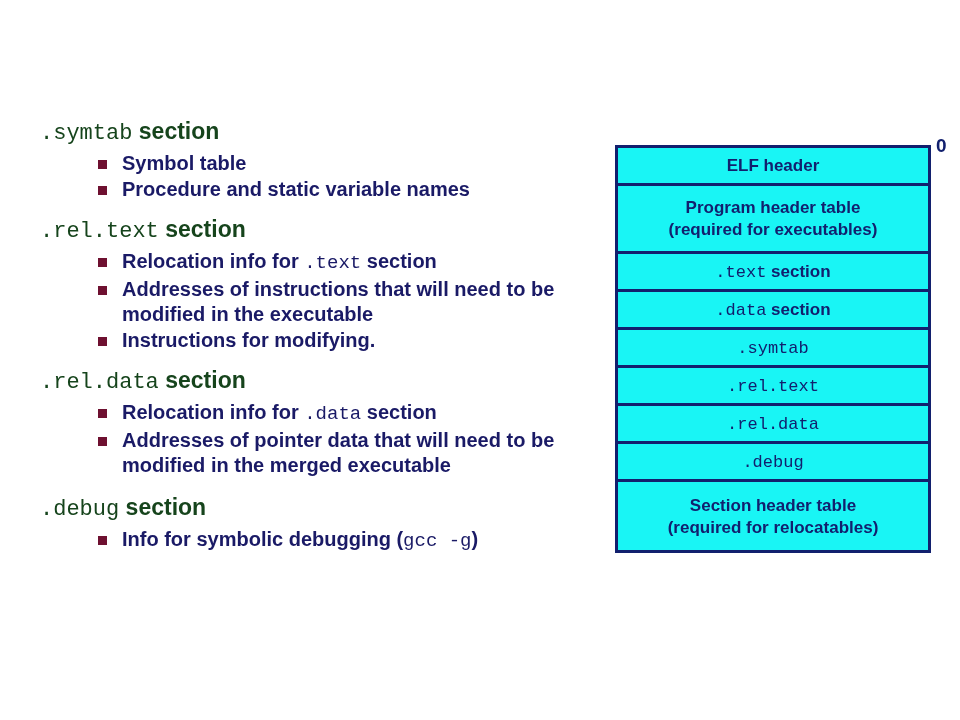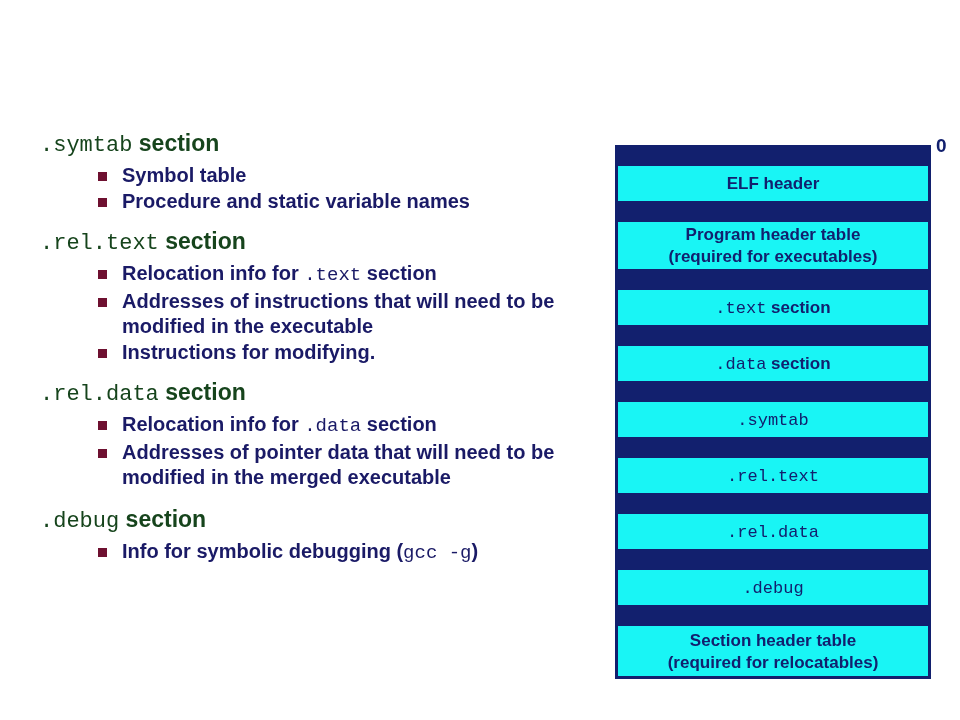--- a/index.html
+++ b/index.html
@@ -27,21 +27,21 @@
     line-height: 46px;
     color: #7a0f40;
     letter-spacing: -0.2px;
     white-space: nowrap;
   }
 
   
   #bullet-column {
     position: absolute;
     left: 40px;
-    top: 128px;
+    top: 116px;
     width: 575px;
   }
 
   .lvl1 {
     margin: 0 0 2px 0;
     color: #16441c;
     font-size: 23px;
     line-height: 30px;
     font-weight: bold;
     white-space: nowrap;
@@ -103,25 +103,24 @@
     font-weight: bold;
     font-size: 17px;
     line-height: 21px;
     text-align: center;
     display: flex;
     flex-direction: column;
     align-items: center;
     justify-content: center;
     border-bottom: 3px solid #12206e;
     box-sizing: border-box;
-    margin-top: 18px;
   }
   .row:last-child { border-bottom: none; }
   .row.h1 { height: 38px; }
-  .row.h2 { height: 50px; }
+  .row.h2 { height: 68px; }
   .row .mono {
     font-family: "Liberation Mono", "DejaVu Sans Mono", monospace;
     font-weight: normal;
     font-size: 17px;
   }
   .row .line { display: block; }
 
   #zero-label {
     position: absolute;
     left: 936px;

